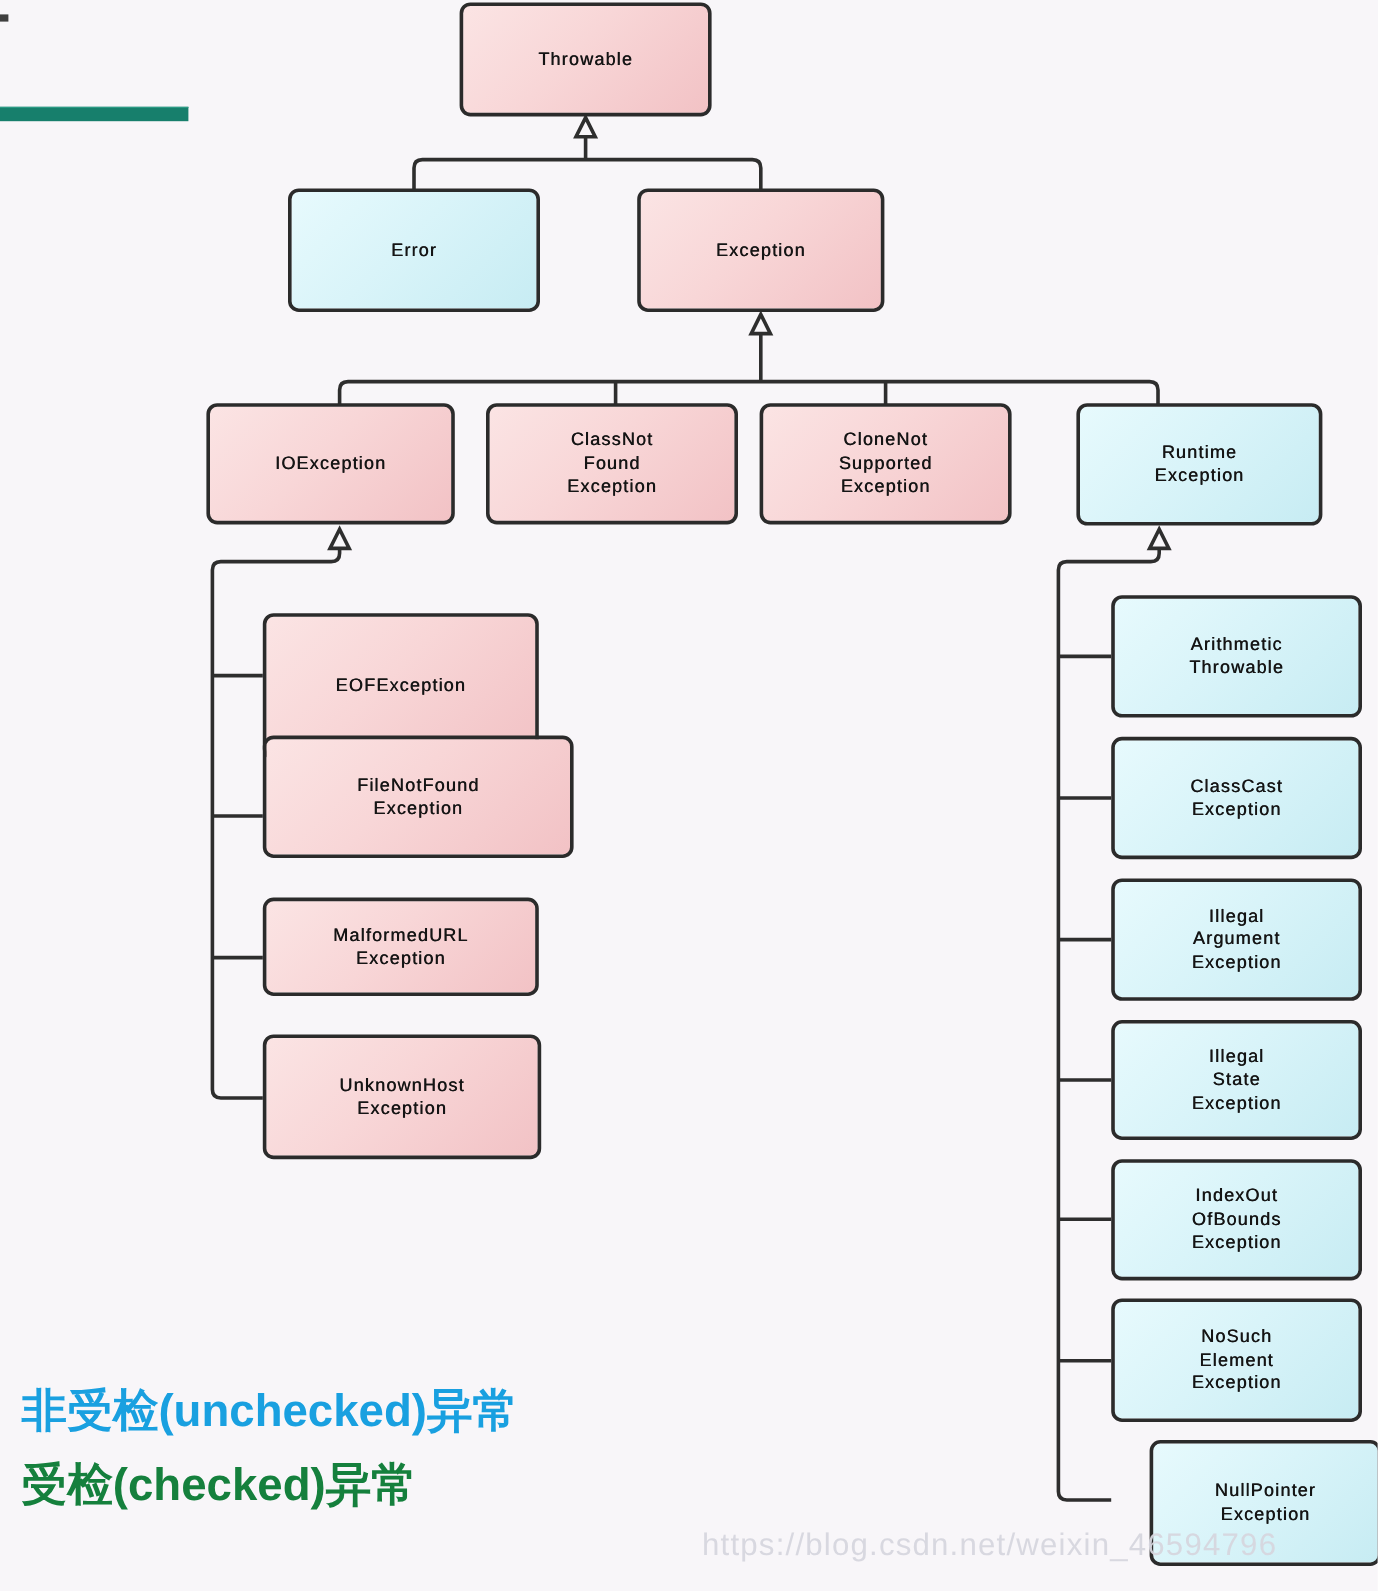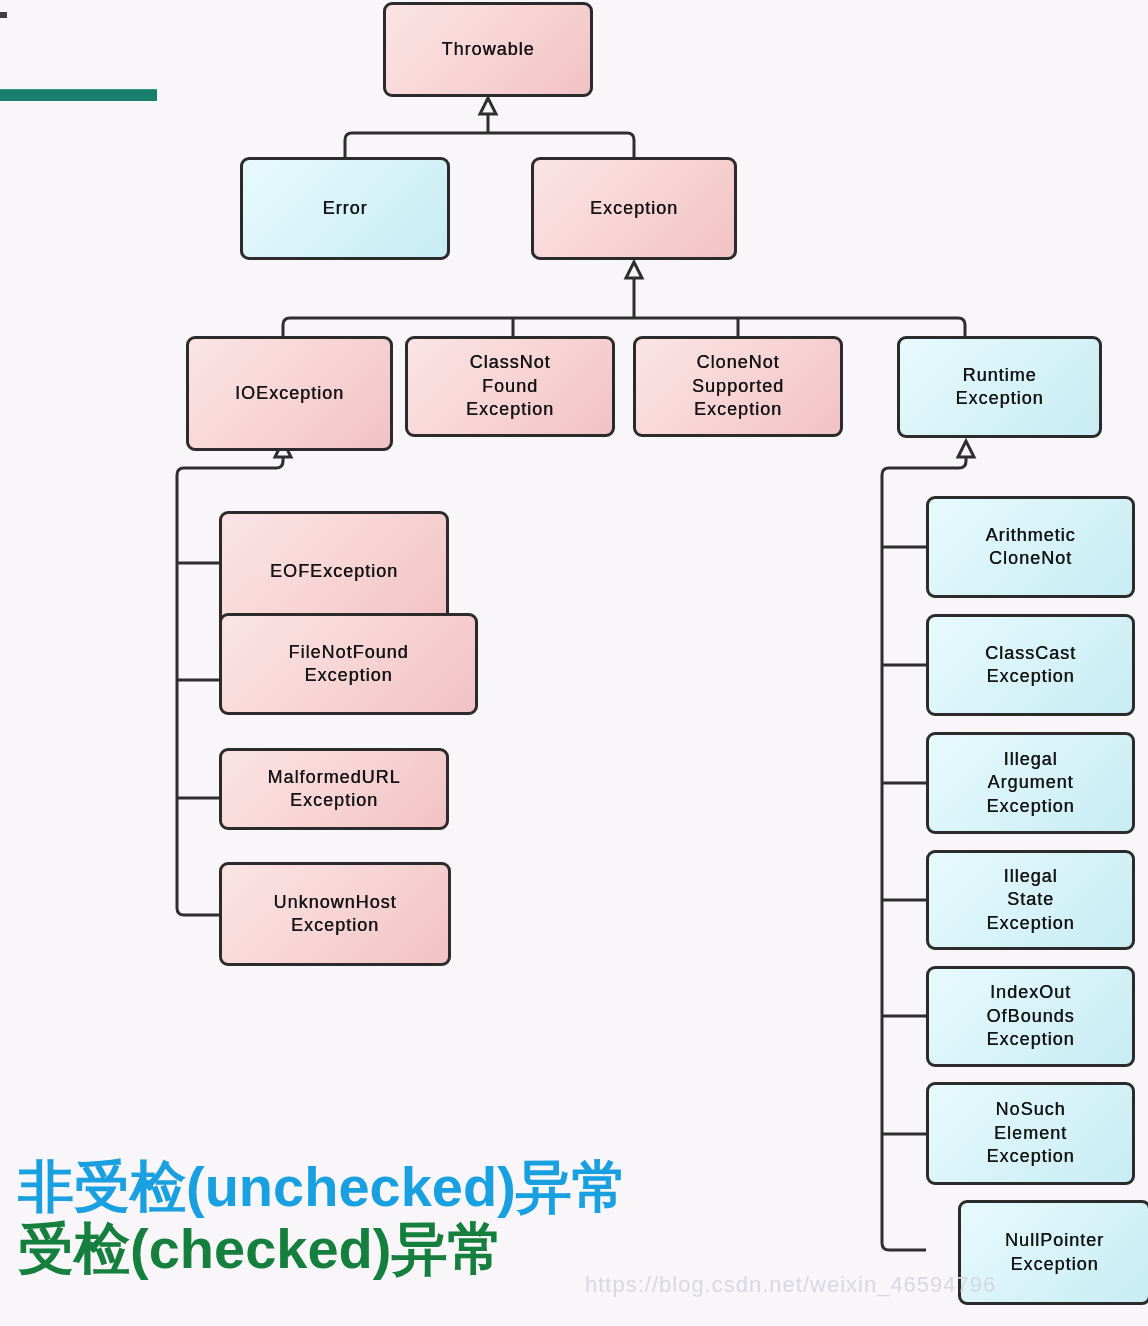--- a/index.html
+++ b/index.html
@@ -36,40 +36,40 @@
     border-radius: 9px;
     display: flex;
     align-items: center;
     justify-content: center;
     text-align: center;
   }
   .node.pink { background: linear-gradient(135deg, #fbe4e4 0%, #f8d6d7 45%, #f2c2c5 100%); }
   .node.cyan { background: linear-gradient(135deg, #e7fafd 0%, #d9f4f9 45%, #c7ecf3 100%); align-items: center; }
   .node-label {
     white-space: pre-line;
-    font-size: 18px;
+    font-size: 15px;
     line-height: 1.3;
     letter-spacing: 1px;
     color: #151515;
     text-shadow: 0.4px 0 0 #151515;
   }
   .annotation {
     position: absolute;
     left: 18px;
     font-weight: bold;
-    font-size: 56px;
+    font-size: 38px;
     letter-spacing: 0px;
     white-space: nowrap;
   }
   .annotation.blue { top: 1150px; color: #19a0e0; }
   .annotation.red  { top: 1212px; color: #15803d; }
   .watermark {
     position: absolute;
     left: 585px; top: 1272px;
-    font-size: 22px;
+    font-size: 26px;
     letter-spacing: 1px;
     color: rgba(214, 214, 222, 0.95);
     white-space: nowrap;
     z-index: 5;
   }
 </style>
 </head>
 <body>
 
 <div class="stage">
@@ -95,21 +95,21 @@
   <div class="node pink" style="left:383px;top:2px;width:210px;height:95px">
     <span class="node-label">Throwable</span>
   </div>
   <div class="node cyan" style="left:240px;top:157px;width:210px;height:103px">
     <span class="node-label">Error</span>
   </div>
   <div class="node pink" style="left:531px;top:157px;width:206px;height:103px">
     <span class="node-label">Exception</span>
   </div>
 
-  <div class="node pink" style="left:186px;top:336px;width:207px;height:115px">
+  <div class="node pink" style="left:172px;top:336px;width:207px;height:101px">
     <span class="node-label">IOException</span>
   </div>
   <div class="node pink" style="left:405px;top:336px;width:210px;height:101px">
     <span class="node-label">ClassNot
 Found
 Exception</span>
   </div>
   <div class="node pink" style="left:633px;top:336px;width:210px;height:101px">
     <span class="node-label">CloneNot
 Supported
@@ -131,21 +131,21 @@
     <span class="node-label">MalformedURL
 Exception</span>
   </div>
   <div class="node pink" style="left:219px;top:862px;width:232px;height:104px">
     <span class="node-label">UnknownHost
 Exception</span>
   </div>
 
   <div class="node cyan" style="left:926px;top:496px;width:209px;height:102px">
     <span class="node-label">Arithmetic
-CloneNot</span>
+Throwable</span>
   </div>
   <div class="node cyan" style="left:926px;top:614px;width:209px;height:102px">
     <span class="node-label">ClassCast
 Exception</span>
   </div>
   <div class="node cyan" style="left:926px;top:732px;width:209px;height:102px">
     <span class="node-label">Illegal
 Argument
 Exception</span>
   </div>

